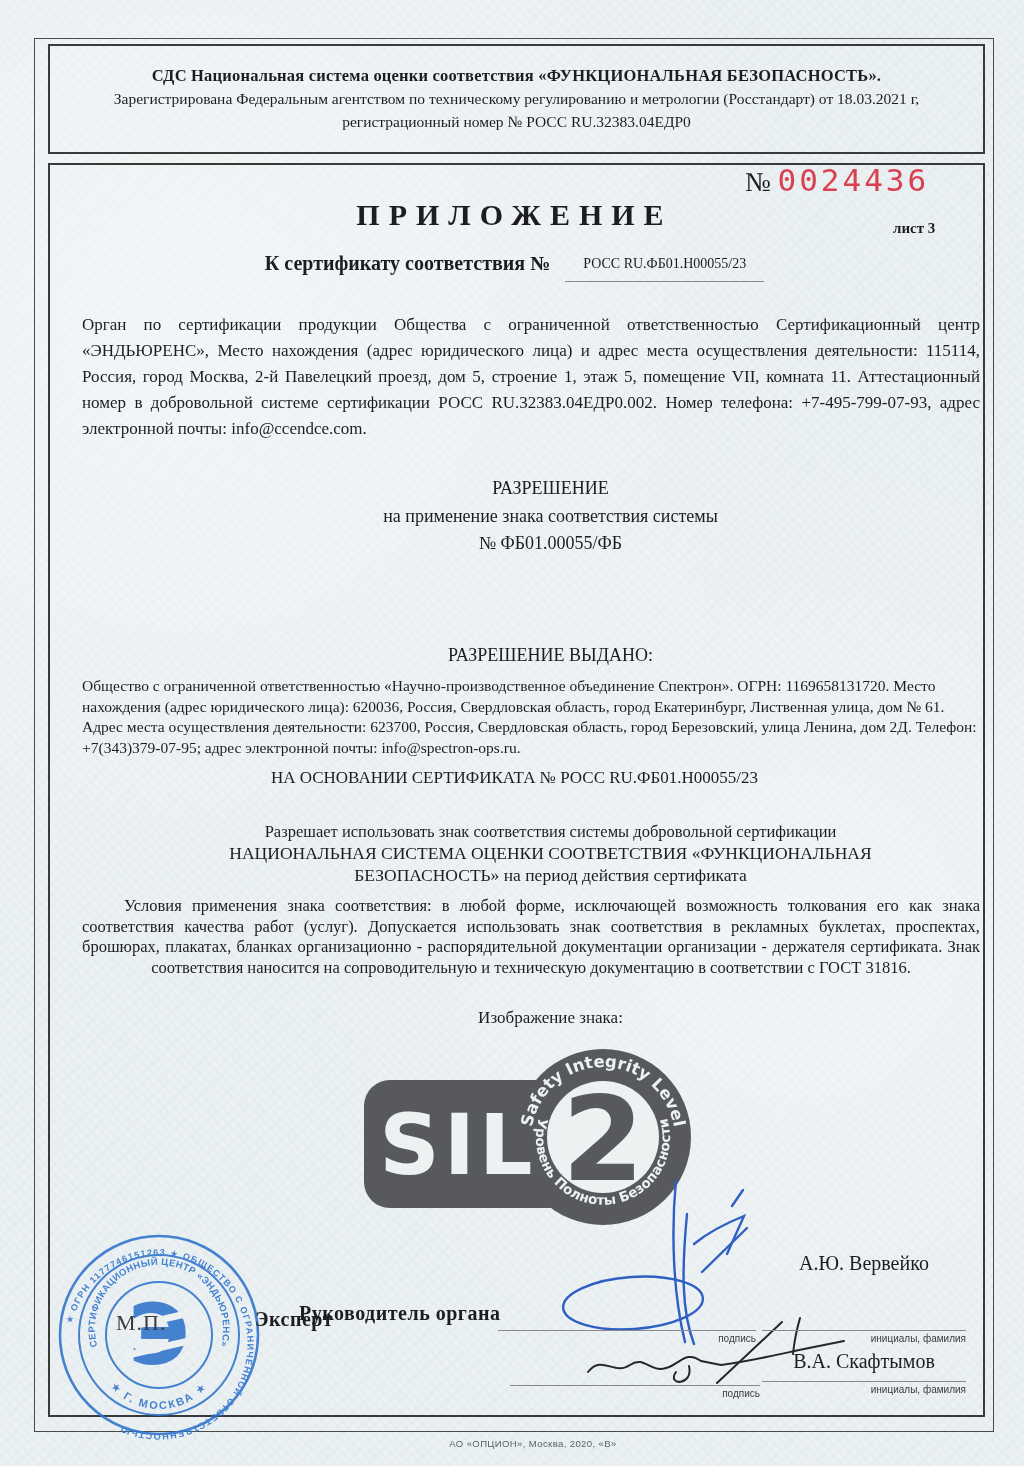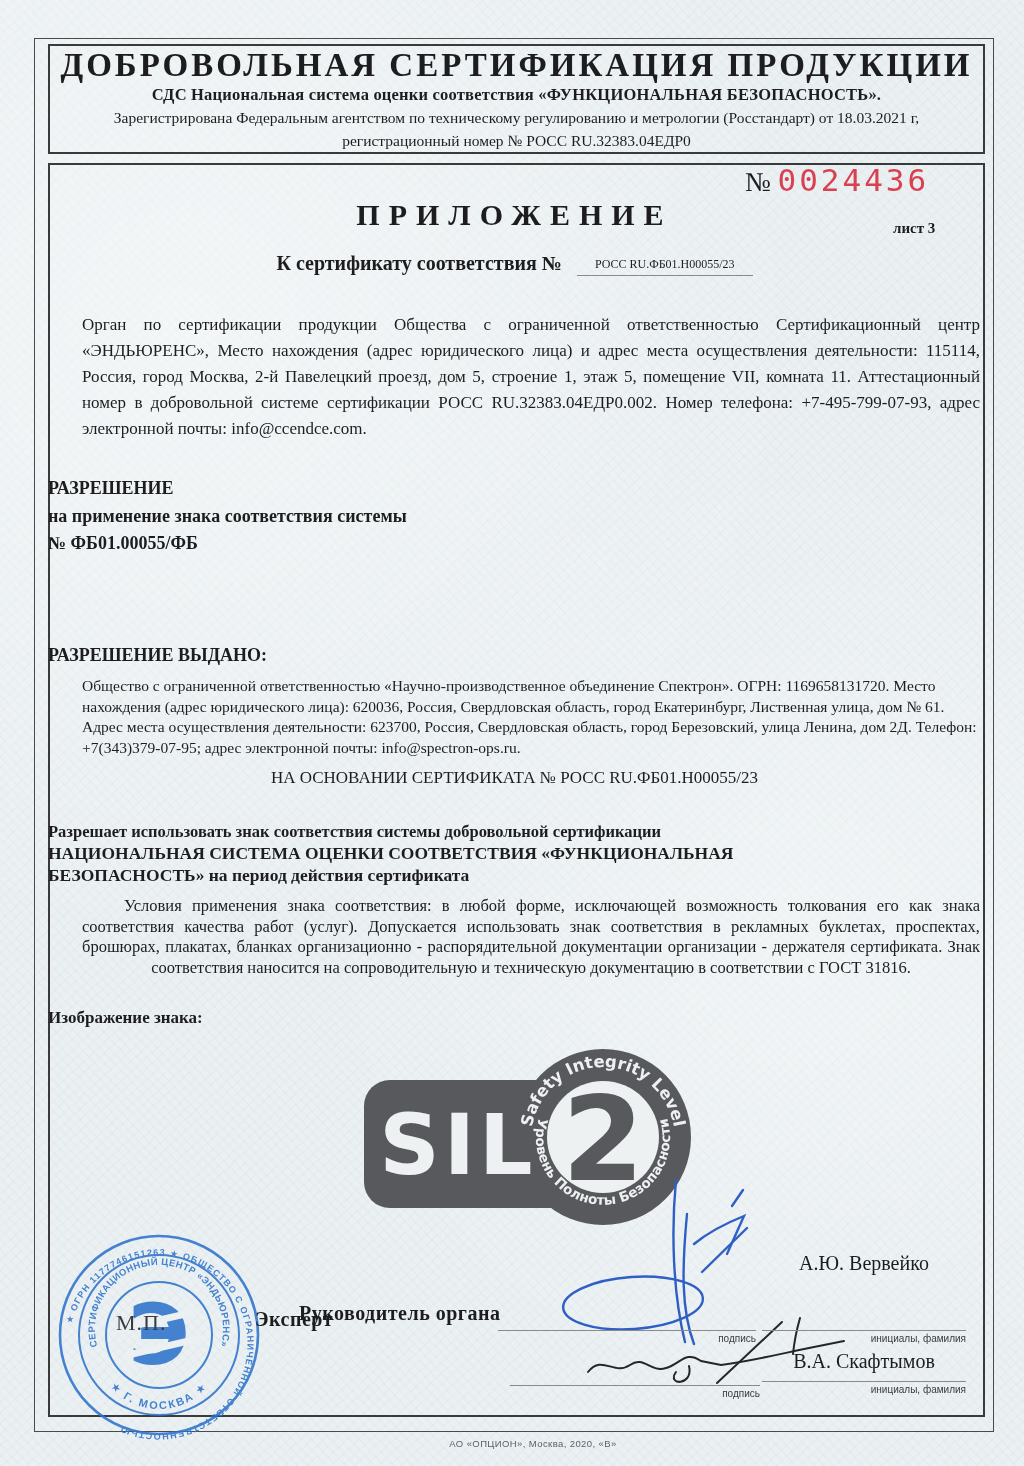--- a/index.html
+++ b/index.html
@@ -25,27 +25,27 @@
   .h-reg{font-size:15.5px;line-height:20px;}
   
   .doc-number{left:745px;top:162px;font-size:27px;}
   .doc-number .red-num{font-family:"DejaVu Sans Mono","Liberation Mono",monospace;
     font-size:31px;color:#d94050;letter-spacing:3px;font-weight:500;}
   .doc-title{left:48px;top:198px;width:933px;text-align:center;font-size:30px;
     font-weight:bold;letter-spacing:9px;}
   .sheet{left:893px;top:220px;font-size:15px;font-weight:bold;}
   
   .cert-line{left:48px;top:252px;width:933px;text-align:center;font-size:20px;font-weight:bold;}
-  .cert-value{display:inline-block;font-size:12px;font-weight:normal;
-    border-bottom:1px solid #8a8a8a;padding:0 18px 3px 18px;margin-left:10px;
+  .cert-value{display:inline-block;font-size:14px;font-weight:normal;
+    border-bottom:1px solid #8a8a8a;padding:0 18px 9px 18px;margin-left:10px;
     vertical-align:2px;}
   
   .par{left:82px;width:898px;font-size:17px;line-height:26px;text-align:justify;}
   .par-main{top:312px;}
-  .center-b{left:48px;width:933px;font-weight:bold;font-size:18px;}
+  .center-b{left:48px;width:933px;text-align:center;font-weight:normal;font-size:18px;padding-left:36px;}
   .center-r{left:48px;width:933px;text-align:center;font-size:18px;}
   .issued-par{top:676px;font-size:15.5px;line-height:20.5px;text-align:left;}
   .cond-par{top:896px;font-size:16.5px;line-height:20.5px;text-indent:42px;
     text-align:justify;text-align-last:center;}
   
   .role{font-size:20px;font-weight:bold;letter-spacing:.5px;}
   .sig-line{border-top:1.2px solid #8a8a8a;height:0;}
   .caption{font-size:10px;font-family:"Liberation Sans","DejaVu Sans",sans-serif;
     color:#3c3c3c;text-align:right;}
   .person-name{font-size:20px;text-align:center;}
@@ -54,21 +54,20 @@
     color:#5a6168;font-family:"Liberation Sans","DejaVu Sans",sans-serif;letter-spacing:.4px;margin-left:21px;}
 </style>
 </head>
 <body>
 
 <div id="page">
 
   <div class="abs outer-frame"></div>
 
   <div class="abs header-box">
-    <div class="h-title">ДОБРОВОЛЬНАЯ СЕРТИФИКАЦИЯ ПРОДУКЦИИ</div>
     <div class="h-sub">СДС Национальная система оценки соответствия «ФУНКЦИОНАЛЬНАЯ БЕЗОПАСНОСТЬ».</div>
     <div class="h-reg">Зарегистрирована Федеральным агентством по техническому регулированию и метрологии (Росстандарт) от 18.03.2021 г,</div>
     <div class="h-reg">регистрационный номер № РОСС RU.32383.04ЕДР0</div>
   </div>
 
   <div class="abs body-box"></div>
 
   <div class="abs doc-number">
     <span>№</span>
     <span class="red-num">0024436</span>

